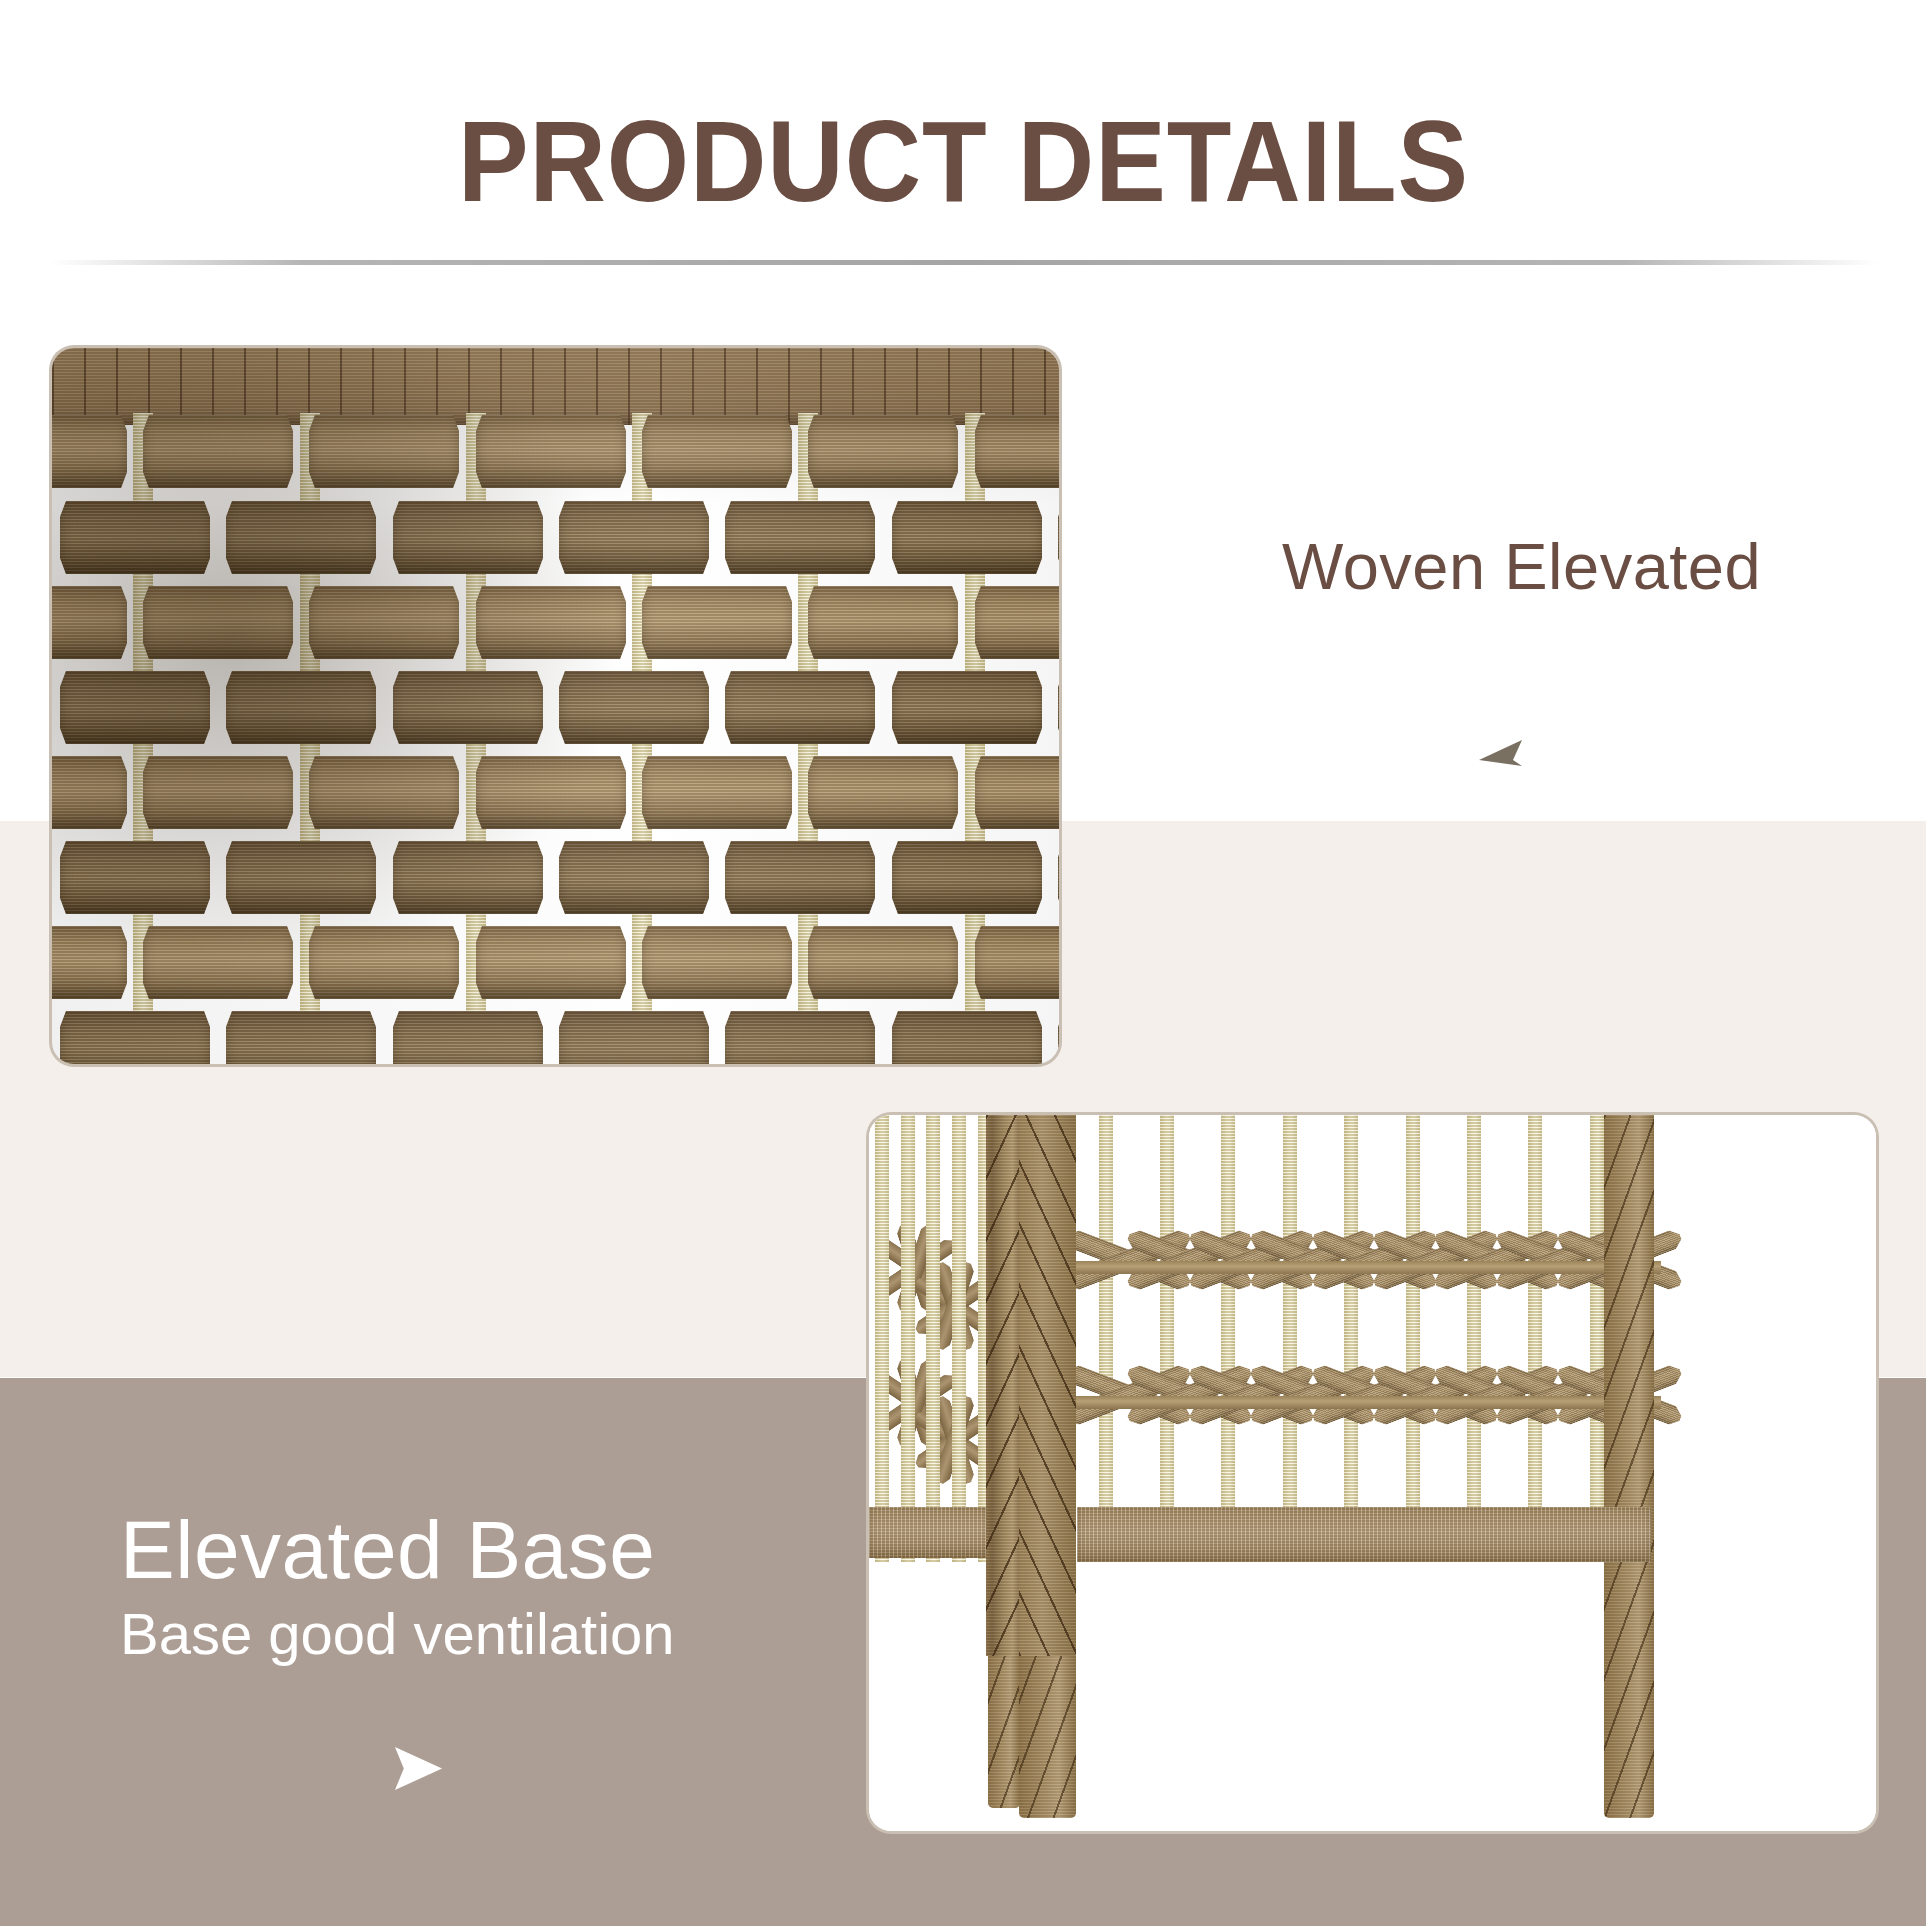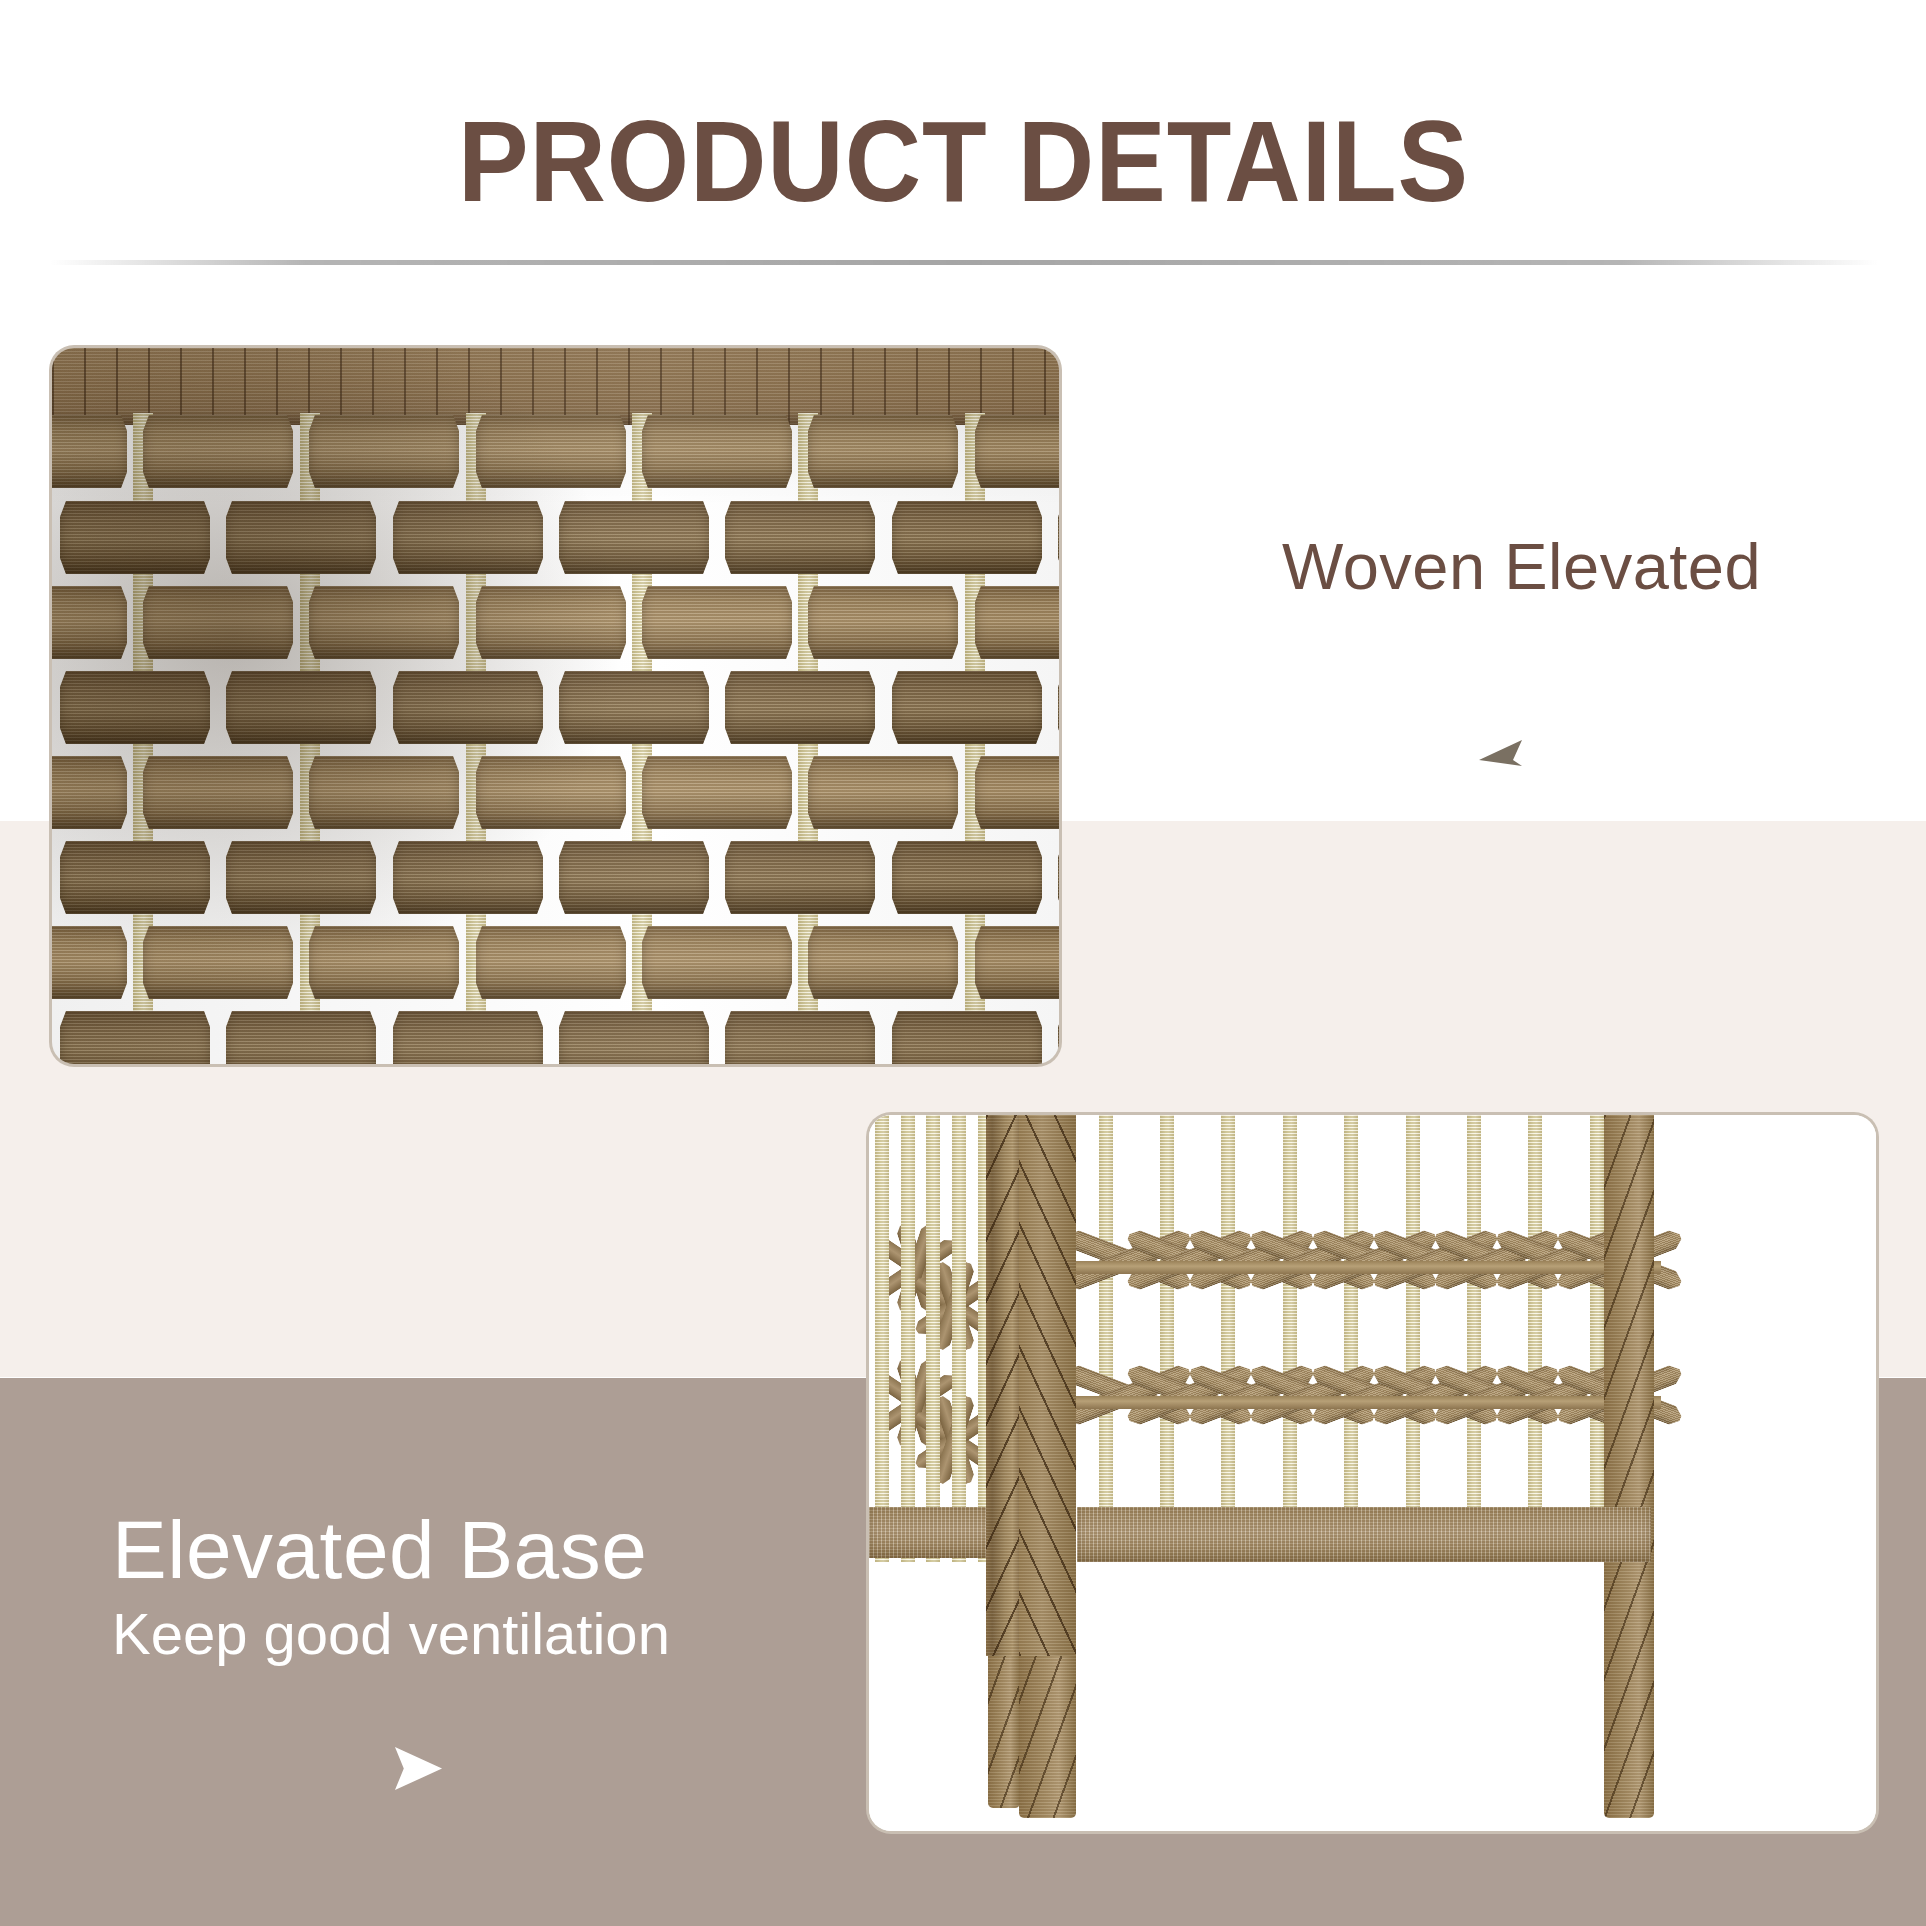--- a/index.html
+++ b/index.html
@@ -213,21 +213,21 @@
   
   #woven-label{
     position:absolute;left:1282px;top:485px;
     font-size:65px;color:#6b4e43;white-space:nowrap;
     letter-spacing:0.5px;
   }
   #arrow-woven{
     position:absolute;left:1475px;top:693px;width:50px;height:48px;
   }
   #elevated-block{
-    position:absolute;left:112px;top:1463px;width:713px;
+    position:absolute;left:120px;top:1463px;width:713px;
   }
   #elevated-title{
     font-size:82px;color:#ffffff;line-height:1.04;letter-spacing:0.5px;
     white-space:nowrap;
   }
   #elevated-sub{
     font-size:58px;color:#ffffff;line-height:1.12;margin-top:10px;
     white-space:nowrap;
   }
   #arrow-base{
@@ -433,20 +433,20 @@
       <div class="bottom-rail" style="left:0;top:392px;width:129px;height:51px;"></div>
       <div class="bottom-rail" style="left:208px;top:392px;width:574px;height:55px;"></div>
       <div class="leg" style="left:119px;top:444px;width:32px;height:249px;"></div>
       <div class="leg" style="left:150px;top:444px;width:57px;height:259px;"></div>
       <div class="leg" style="left:735px;top:0px;width:50px;height:703px;"></div>
     </div>
   </div>
 
   <div id="elevated-block">
     <div id="elevated-title">Elevated Base</div>
-    <div id="elevated-sub">Keep good ventilation</div>
+    <div id="elevated-sub">Base good ventilation</div>
   </div>
   <svg id="arrow-base" viewBox="0 0 56 52">
     <path d="M4 4 L52 26 L4 48 L13 26 Z" fill="#FFFFFF"></path>
   </svg>
 
 </div>
 
 
 </body></html>

